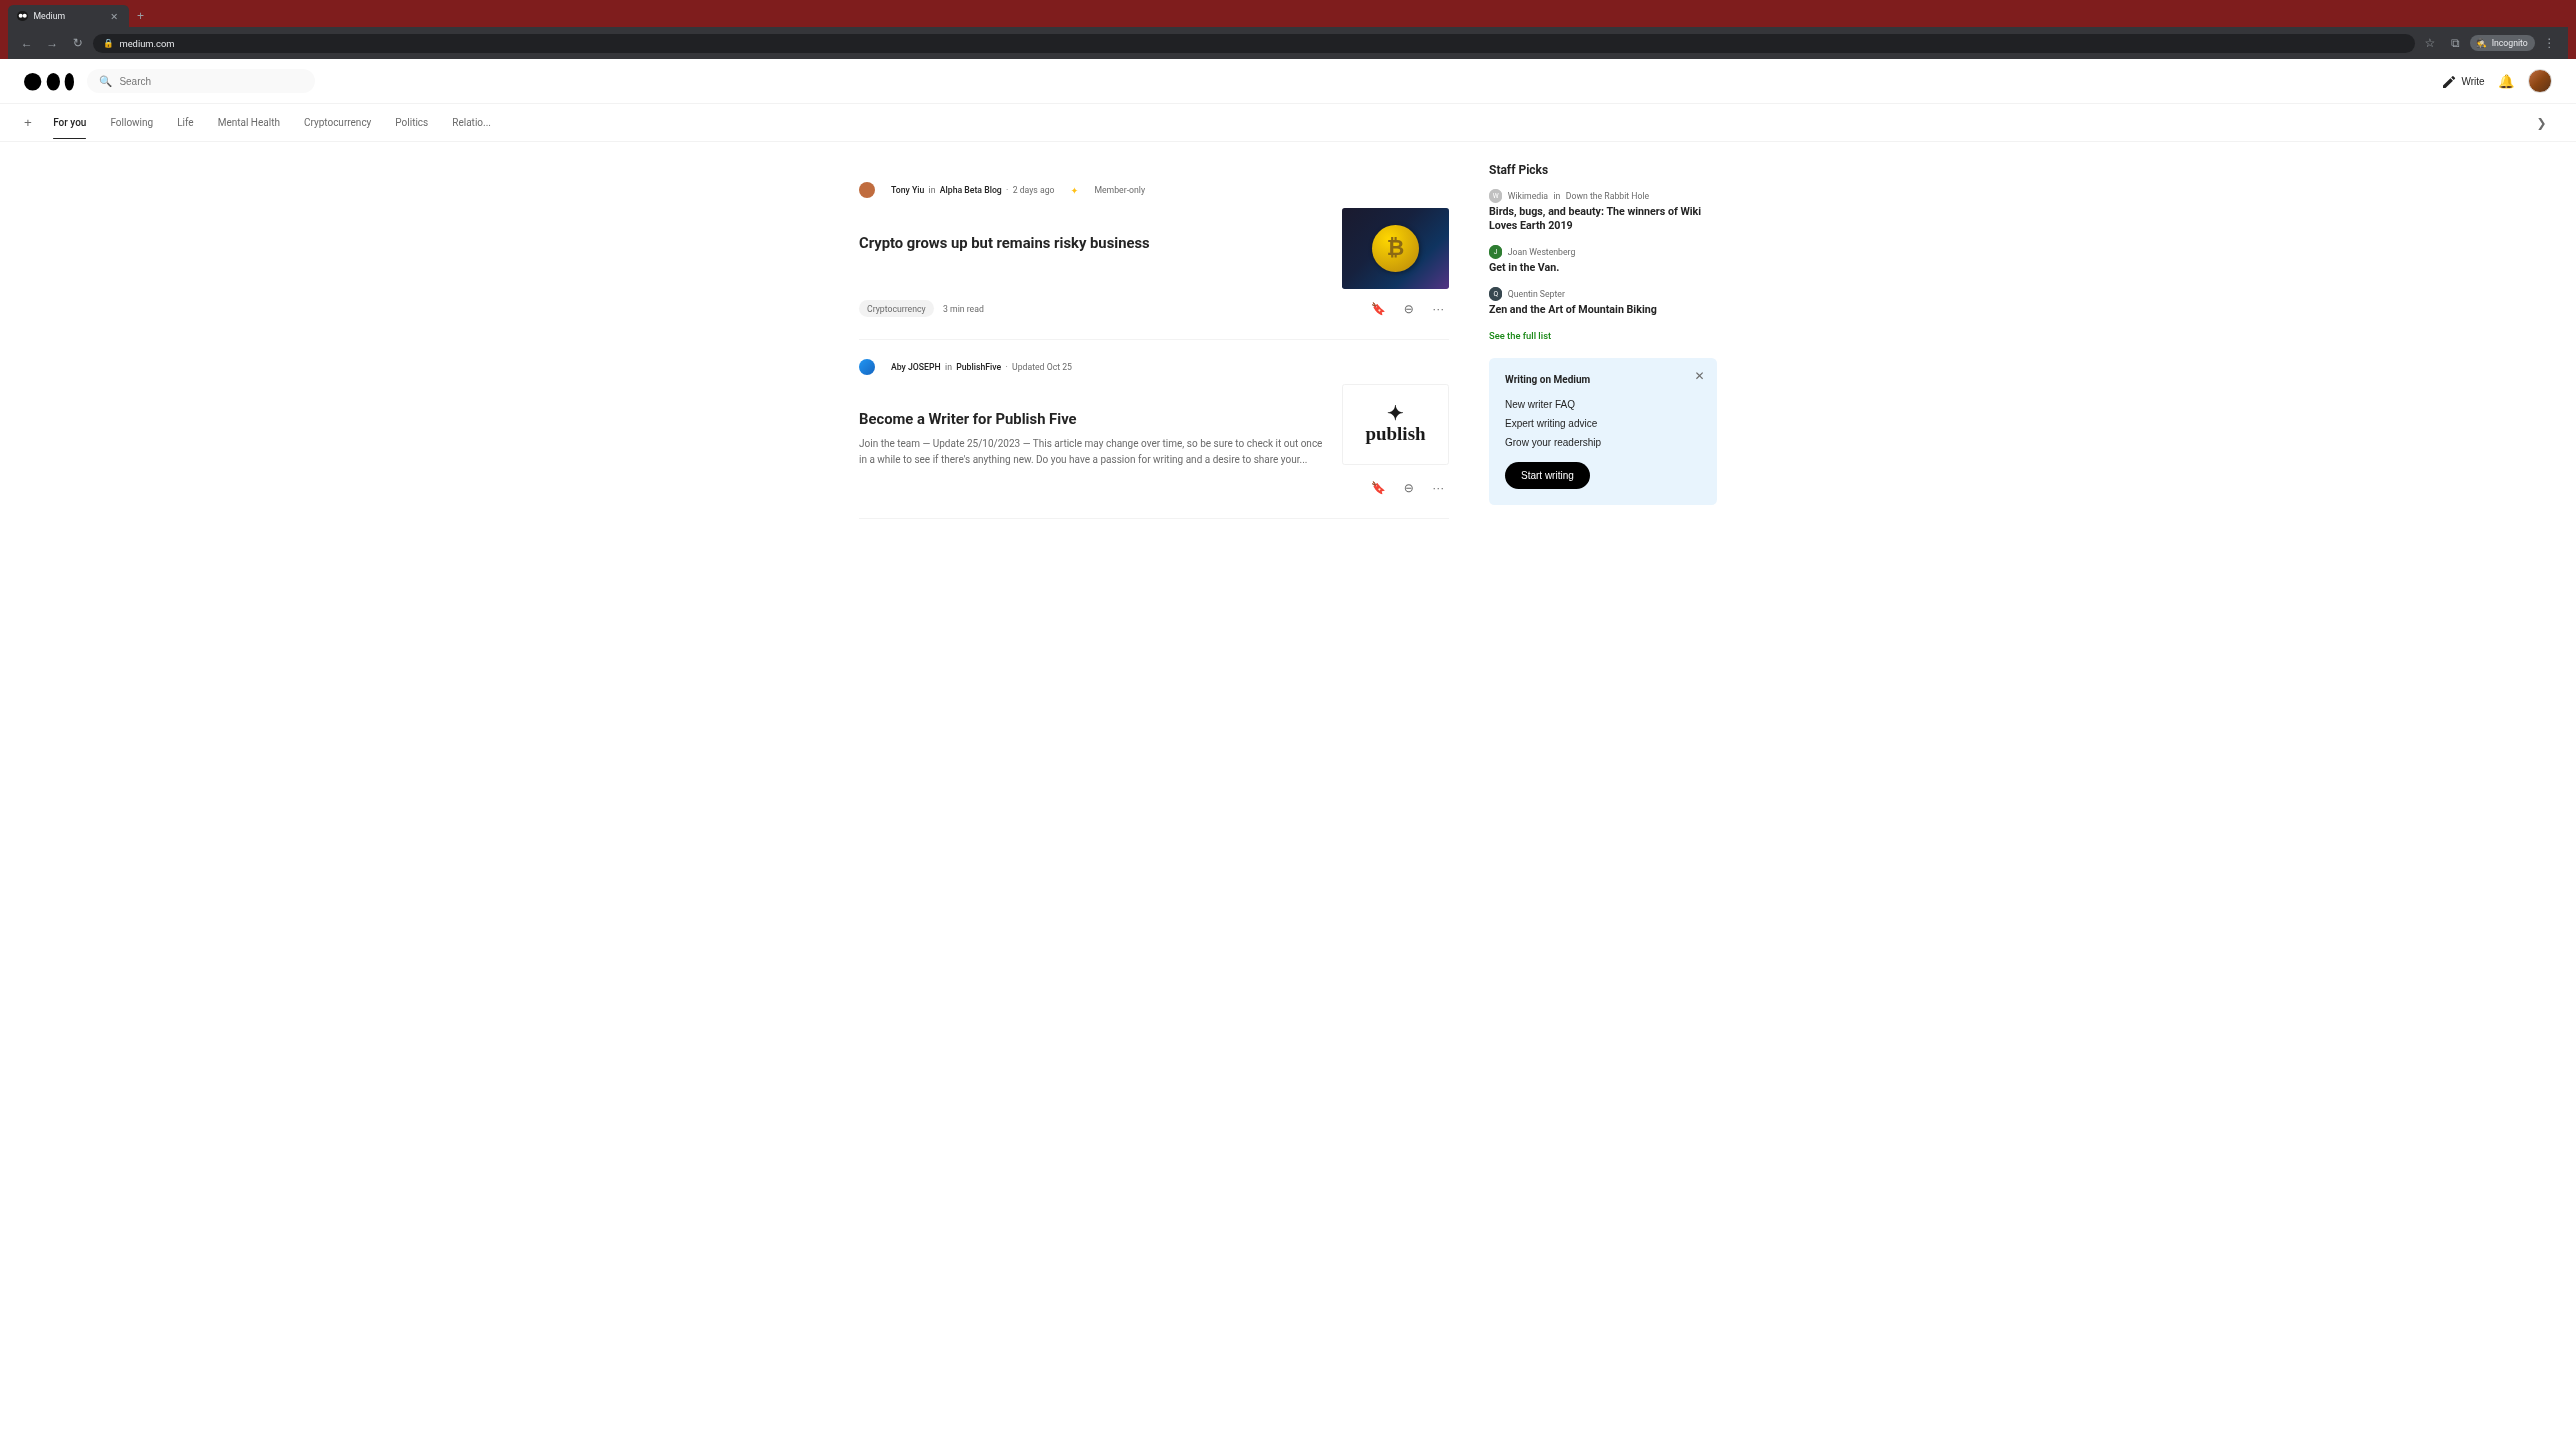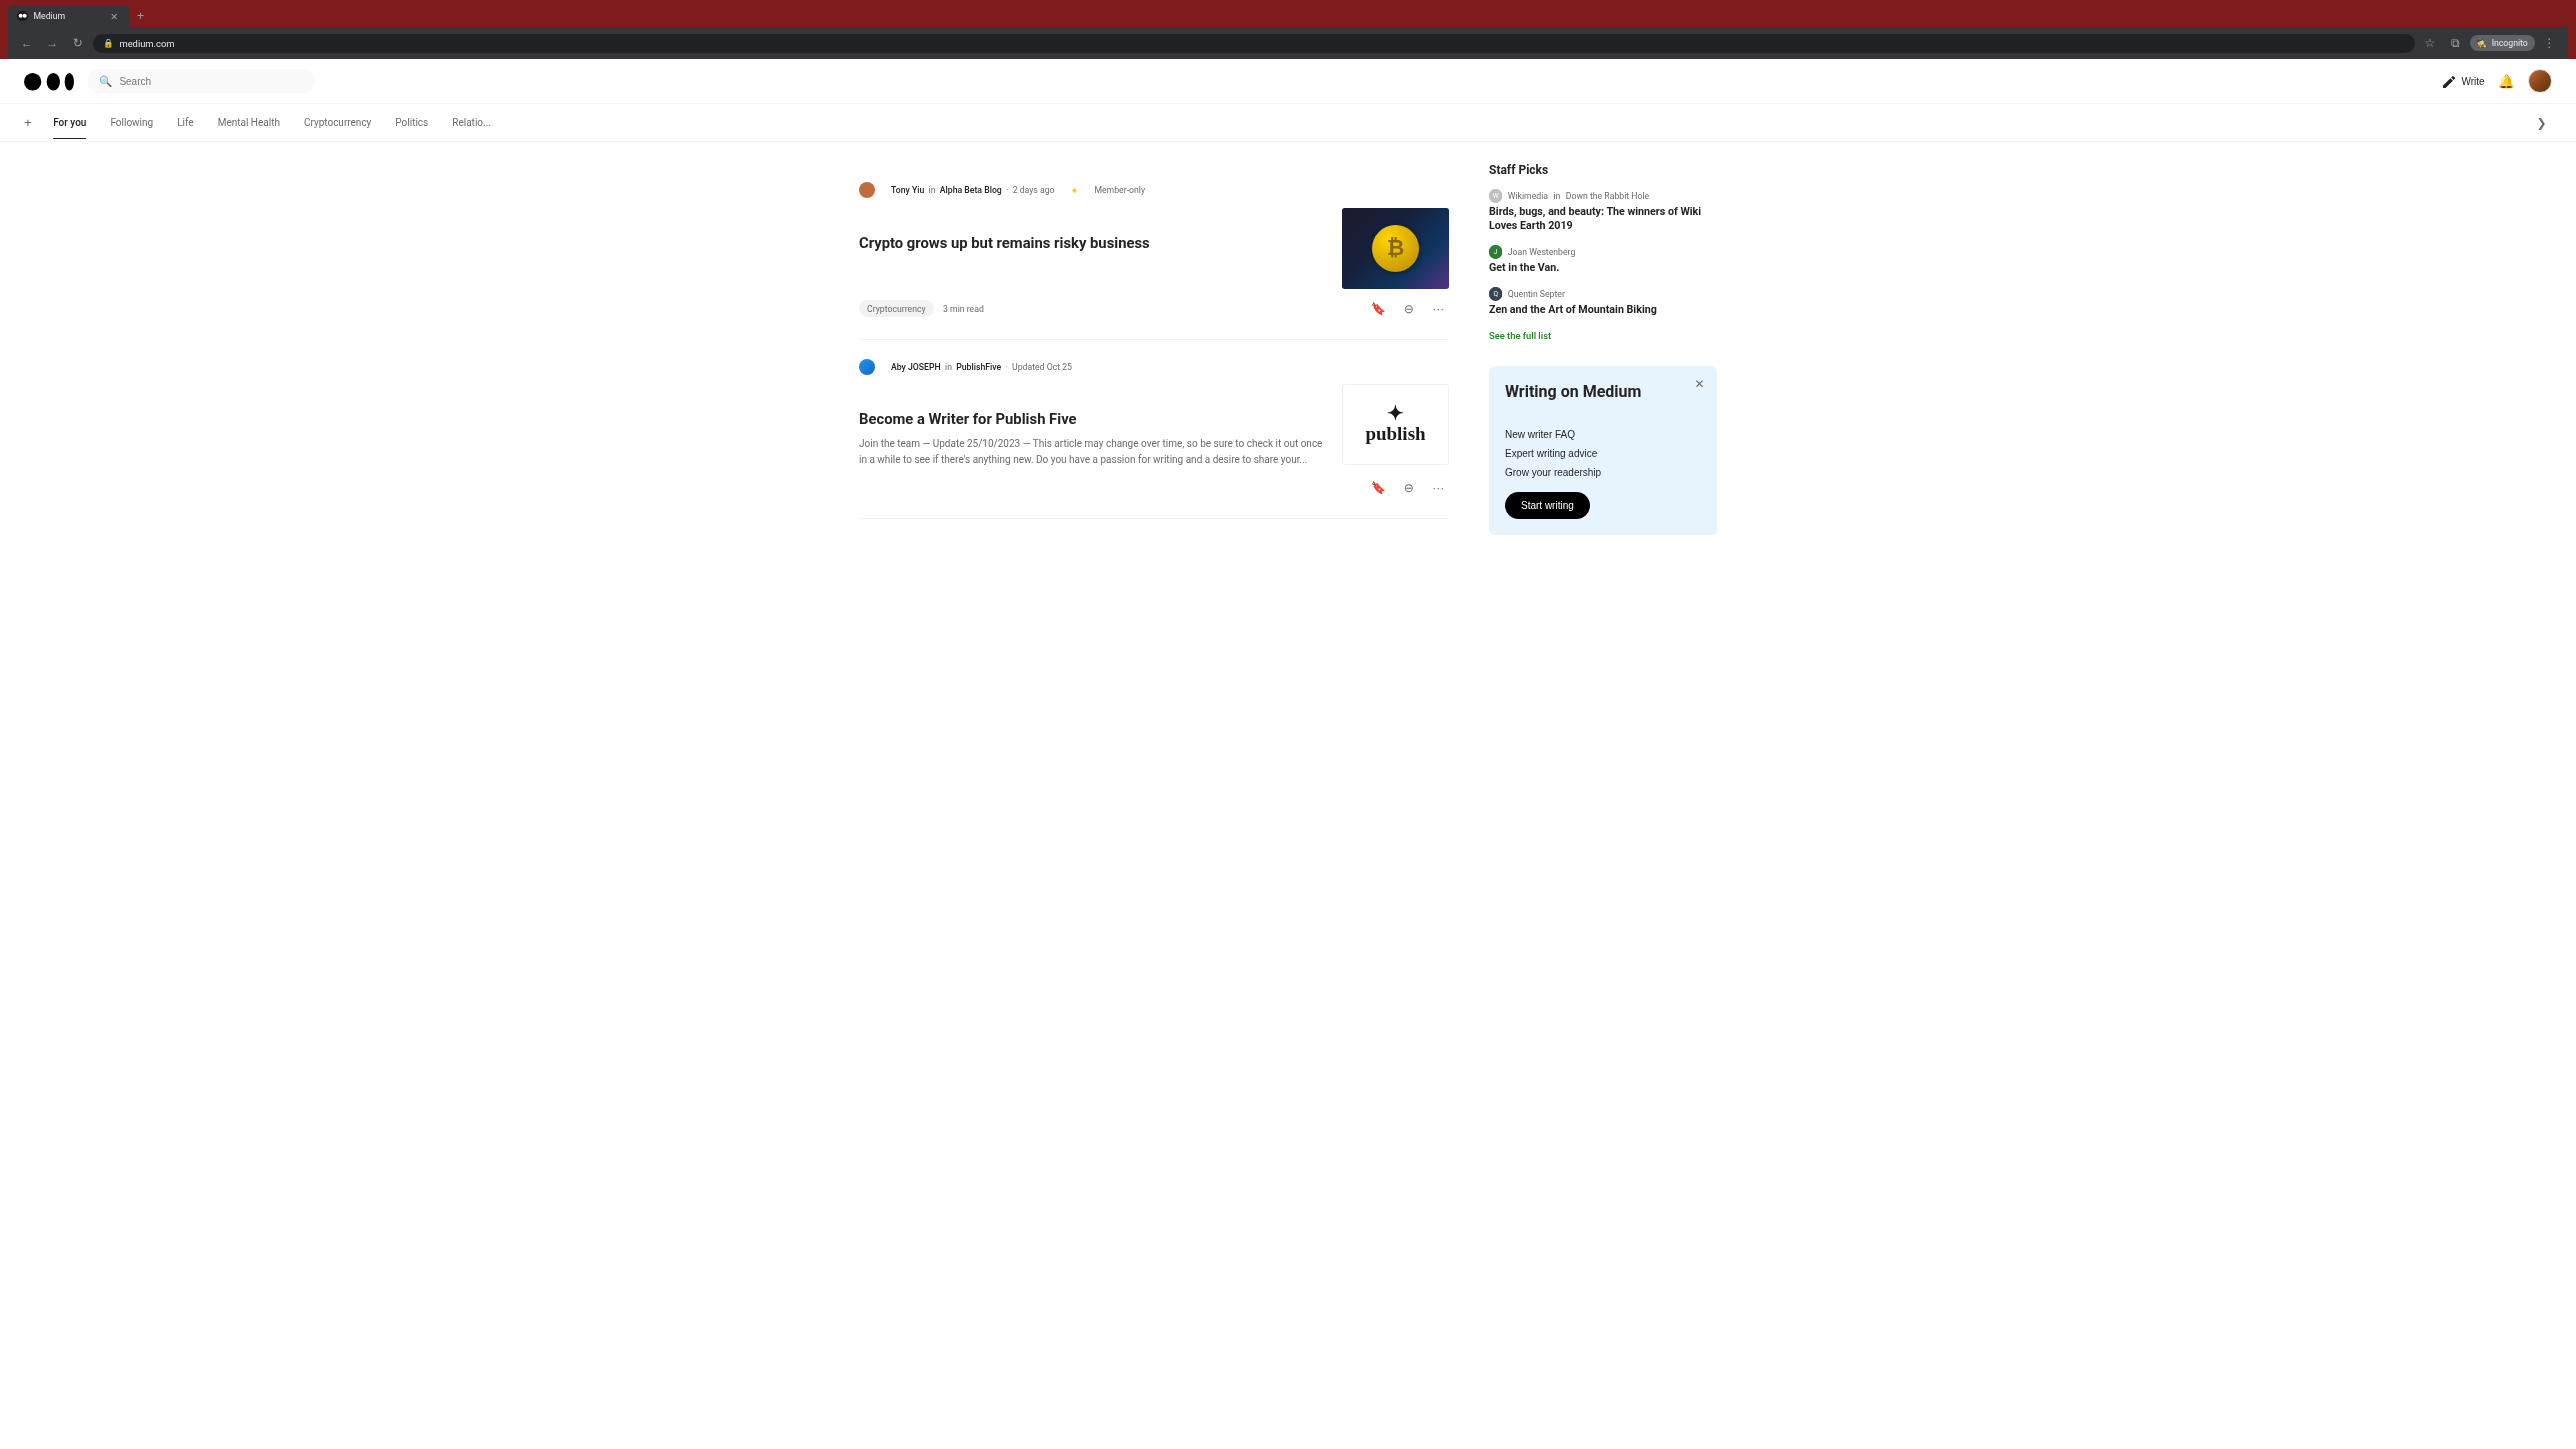--- a/index.html
+++ b/index.html
@@ -287,21 +287,21 @@
     .action-btn {
       background: none; border: none; cursor: pointer;
       color: #6b6b6b; font-size: 12px;
       padding: 2.7px;
       border-radius: 50%;
       width: 21.5px; height: 21.5px;
       display: flex; align-items: center; justify-content: center;
     }
 
     
-    .staff-picks { margin-bottom: 24px; }
+    .staff-picks { margin-bottom: 16px; }
     .staff-picks-title {
       font-size: 12px; font-weight: 700; color: #242424;
       margin-bottom: 12px;
     }
     .pick-item {
       display: flex; flex-direction: column; gap: 2.7px;
       margin-bottom: 12px;
       cursor: pointer;
     }
     .pick-author {
@@ -335,22 +335,22 @@
     }
     .popup-close {
       position: absolute; top: 8px; right: 8px;
       background: none; border: none; cursor: pointer;
       font-size: 12px; color: #6b6b6b;
       width: 19px; height: 19px;
       display: flex; align-items: center; justify-content: center;
       border-radius: 50%;
     }
     .popup-title {
-      font-size: 16px; font-weight: 700; color: #242424;
-      margin-bottom: 28px;
+      font-size: 10px; font-weight: 700; color: #242424;
+      margin-bottom: 14px;
     }
     .popup-links {
       display: flex; flex-direction: column; gap: 8px;
       margin-bottom: 13.4px;
     }
     .popup-link {
       font-size: 10px; color: #242424; cursor: pointer;
       background: none; border: none; text-align: left;
       padding: 0;
     }

